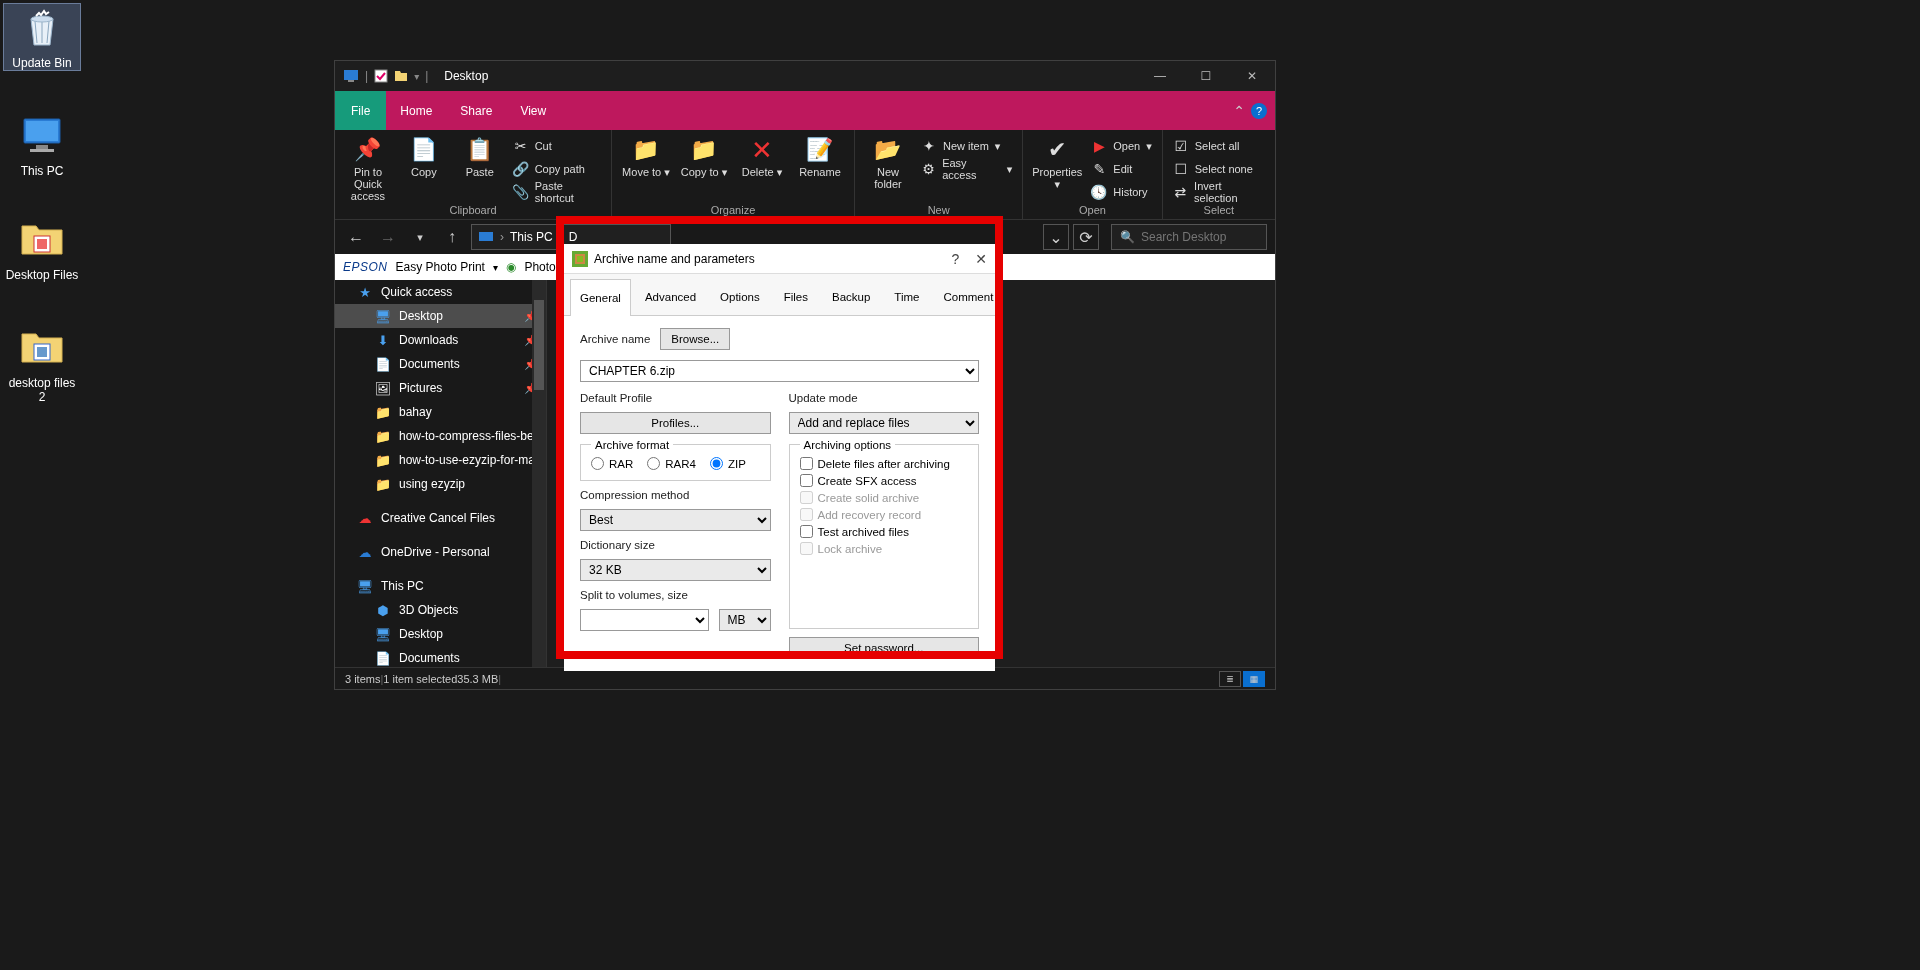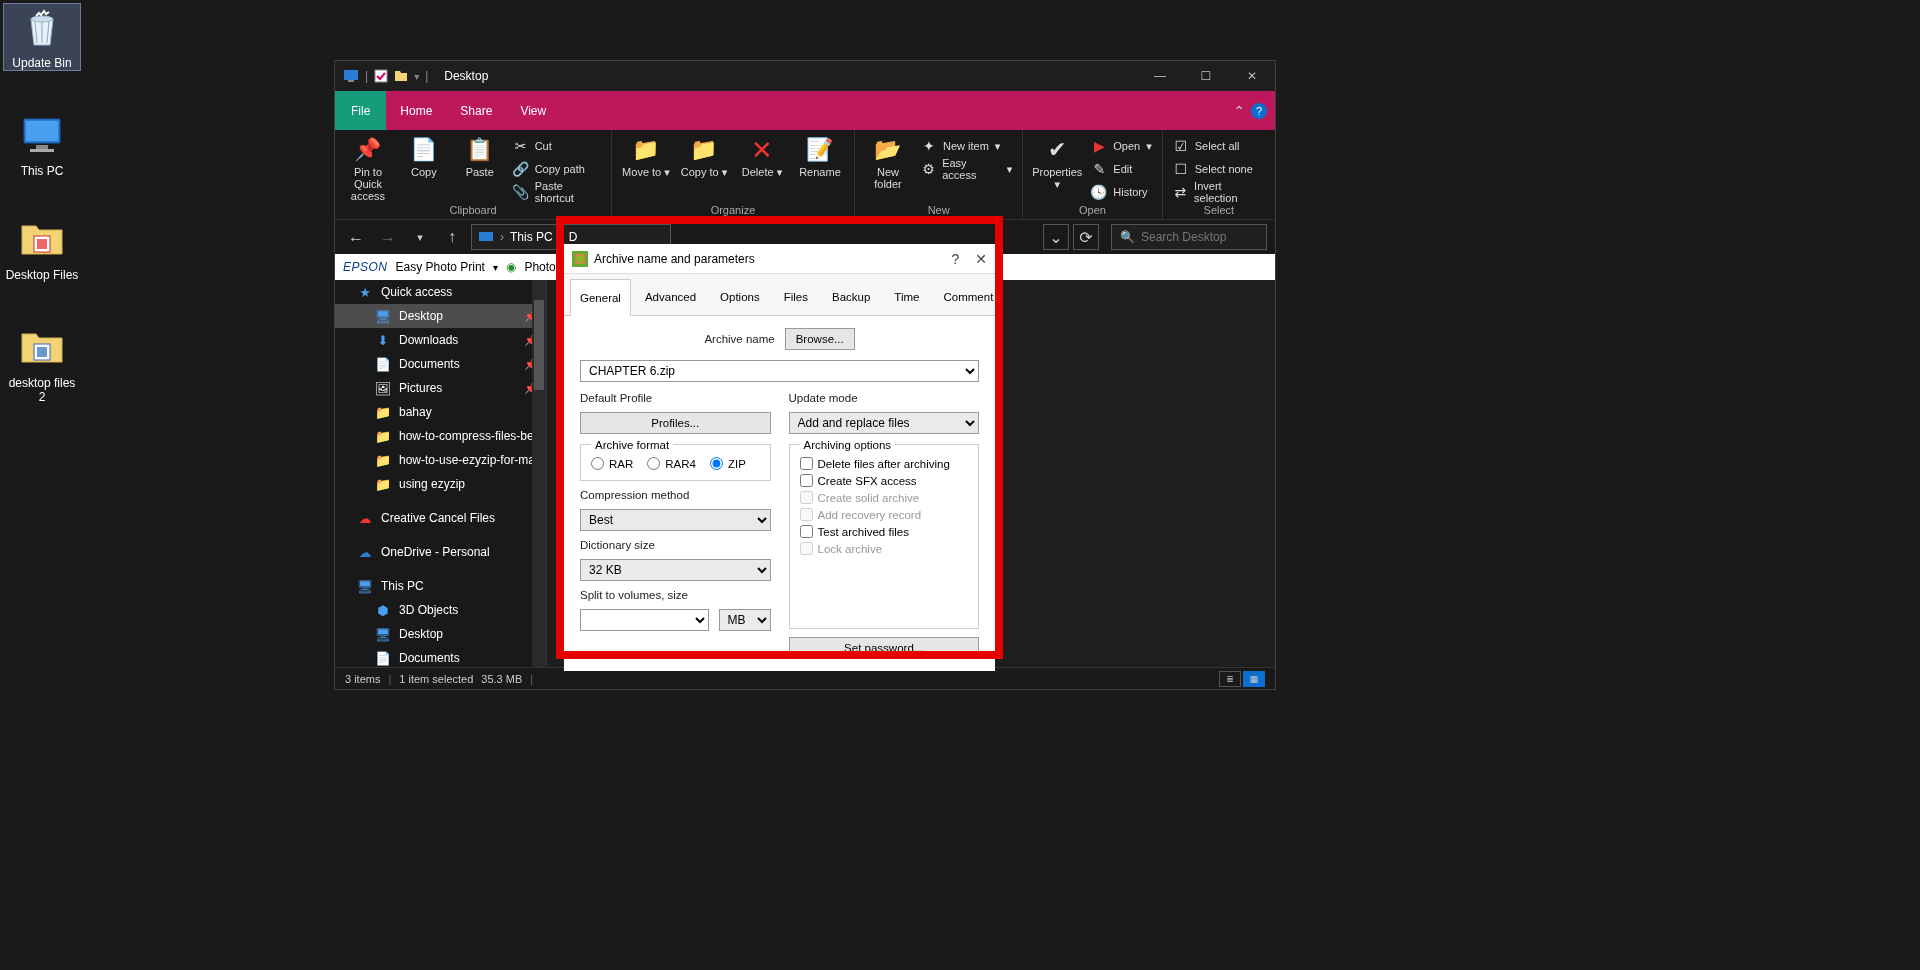--- a/index.html
+++ b/index.html
@@ -57,21 +57,21 @@
 .tree-item.lv2 { padding-left: 40px; }
 .tree-item .ti-icon { width: 16px; height: 16px; display: flex; align-items: center; justify-content: center; font-size: 13px; }
 .tree-item.sel { background: #4d4d4d; }
 .tree-item .pin { margin-left: auto; margin-right: 8px; color: #888; font-size: 11px; }
 .sidebar-scroll { position: absolute; right: 0; top: 0; width: 14px; height: 100%; background: #2a2a2a; }
 .sidebar-scroll .thumb { position: absolute; left: 2px; right: 2px; top: 20px; height: 90px; background: #555; }
 
 .content-pane { flex: 1; background: #1e1e1e; }
 
 
-.statusbar { height: 22px; background: #1a1a1a; border-top: 1px solid #333; display: flex; align-items: center; padding: 0 10px; color: #ccc; font-size: 11px; gap: 8px; }
+.statusbar { height: 22px; background: #1a1a1a; border-top: 1px solid #333; display: flex; align-items: center; padding: 0 10px; color: #ccc; font-size: 11px; gap: 0; }
 .statusbar .divider { color: #666; }
 .statusbar .right { margin-left: auto; display: flex; gap: 2px; }
 .view-btn { width: 22px; height: 16px; border: 1px solid #555; display: flex; align-items: center; justify-content: center; font-size: 9px; }
 .view-btn.active { background: #0a6fcf; border-color: #0a6fcf; }
 
 
 .rar-highlight { position: absolute; left: 556px; top: 216px; width: 447px; height: 443px; border: 8px solid #e60000; pointer-events: none; z-index: 20; }
 .rar-dialog { position: absolute; left: 564px; top: 212px; width: 431px; height: 427px; background: #fff; color: #000; z-index: 15; font-size: 12px; display: flex; flex-direction: column; margin-top: 32px; }
 .rar-title { height: 30px; background: #fff; display: flex; align-items: center; padding: 0 8px; gap: 6px; border-bottom: 1px solid #ddd; }
 .rar-title .rt-right { margin-left: auto; display: flex; gap: 16px; color: #444; font-size: 14px; }
@@ -446,21 +446,21 @@
   <div class="rar-tabs">
     <div class="rar-tab active">General</div>
     <div class="rar-tab">Advanced</div>
     <div class="rar-tab">Options</div>
     <div class="rar-tab">Files</div>
     <div class="rar-tab">Backup</div>
     <div class="rar-tab">Time</div>
     <div class="rar-tab">Comment</div>
   </div>
   <div class="rar-body">
-    <div class="rar-row" style="justify-content:center;">
+    <div class="rar-row" style="justify-content:flex-start;">
       <span class="rar-label">Archive name</span>
       <button class="rar-btn">Browse...</button>
     </div>
     <div class="rar-row">
       <select class="rar-input" style="flex:1;"><option>CHAPTER 6.zip</option></select>
     </div>
 
     <div class="rar-cols">
       <div class="rar-col">
         <span class="rar-label">Default Profile</span>

